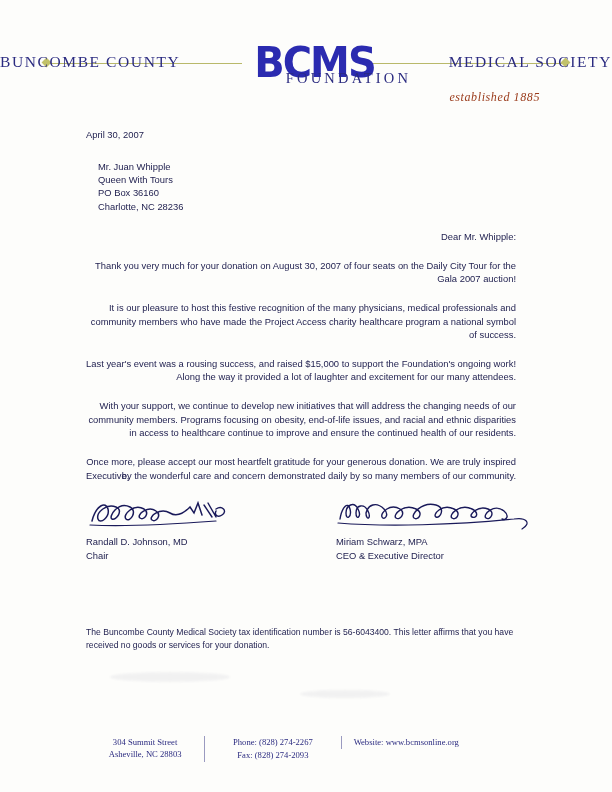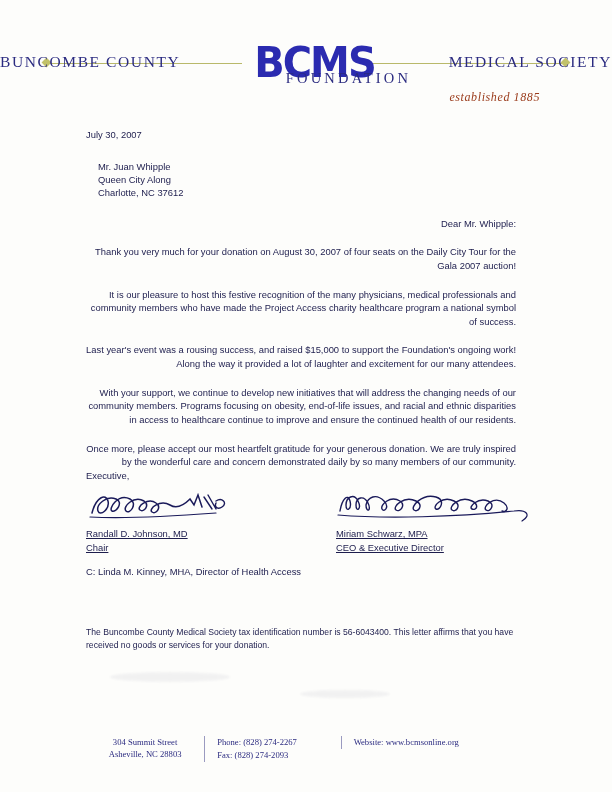--- a/index.html
+++ b/index.html
@@ -141,22 +141,21 @@
     font-size: 9.4px;
     color: #1d1d4d;
   }
   .sincerely { margin: 0 0 2px 0; }
   .sig-cols {
     position: relative;
     height: 78px;
   }
   .sig-col {
     position: absolute;
-    top: 0;
-    text-decoration: underline;
+    top: 8px;
   }
   .sig-col.left { left: 0; width: 230px; }
   .sig-col.right { left: 250px; width: 200px; }
   .sig-img {
     height: 44px;
     position: relative;
   }
   .sig-img svg { display: block; }
   .sig-name { line-height: 1.45; }
   .cc {
@@ -186,21 +185,21 @@
     font-size: 8.6px;
     color: #2b2b80;
     display: flex;
     align-items: flex-start;
   }
   .footer-col {
     padding: 0 12px;
     line-height: 1.5;
   }
   .footer-col.addr { width: 120px; text-align: center; padding-left: 0; }
-  .footer-col.phone { width: 126px; text-align: left; border-left: 1px solid #9a9ac0; }
+  .footer-col.phone { width: 126px; text-align: center; border-left: 1px solid #9a9ac0; }
   .footer-col.web { width: 170px; text-align: left; border-left: 1px solid #9a9ac0; }
 
   
   .smudge {
     position: absolute;
     opacity: 0.055;
     background: #3a3a60;
     border-radius: 50%;
     filter: blur(1px);
   }
@@ -219,26 +218,27 @@
     <div class="lh-row">
       <div class="lh-left">BUNCOMBE COUNTY</div>
       <div class="lh-mark">BCMS</div>
       <div class="lh-right">MEDICAL SOCIETY</div>
     </div>
     <div class="lh-foundation">FOUNDATION</div>
     <div class="lh-est">established 1885</div>
   </div>
 
   <div class="letter">
-    <div class="date">July 30, 2007</div>
+    <div class="date">April 30, 2007</div>
 
     <div class="addr">
       <div>Mr. Juan Whipple</div>
-      <div>Queen City Along</div>
-      <div>Charlotte, NC  37612</div>
+      <div>Queen With Tours</div>
+      <div>PO Box 36160</div>
+      <div>Charlotte, NC  28236</div>
     </div>
 
     <div class="salutation">Dear Mr. Whipple:</div>
 
     <div class="para">Thank you very much for your donation on August 30, 2007 of four seats on the Daily City Tour for the Gala 2007 auction!</div>
     <div class="para">It is our pleasure to host this festive recognition of the many physicians, medical professionals and community members who have made the Project Access charity healthcare program a national symbol of success.</div>
     <div class="para">Last year's event was a rousing success, and raised $15,000 to support the Foundation's ongoing work!  Along the way it provided a lot of laughter and excitement for our many attendees.</div>
     <div class="para">With your support, we continue to develop new initiatives that will address the changing needs of our community members.  Programs focusing on obesity, end-of-life issues, and racial and ethnic disparities in access to healthcare continue to improve and ensure the continued health of our residents.</div>
     <div class="para">Once more, please accept our most heartfelt gratitude for your generous donation.  We are truly inspired by the wonderful care and concern demonstrated daily by so many members of our community.</div>
   </div>
@@ -263,21 +263,20 @@
             <path d="M4,28 C6,16 12,10 14,18 C16,26 10,30 10,22 C10,14 18,10 22,18 C26,26 20,30 20,22 C20,14 28,12 32,20 C36,28 30,30 30,22 C32,14 40,10 48,18 C54,24 48,30 46,26 C44,22 54,12 64,18 C70,22 64,30 60,27 C56,24 68,12 80,18 C88,22 82,30 78,27 C74,24 86,10 100,14 C110,17 104,28 100,26 C96,24 106,12 118,18 C126,22 120,30 116,27 C112,24 124,12 136,18 C144,22 140,28 136,26 C132,24 142,14 152,18 C160,21 154,30 150,27 C146,24 158,12 168,20 C174,25 170,30 166,28" fill="none" stroke="#1a1a5a" stroke-width="1.4" stroke-linecap="round"></path>
             <path d="M2,32 C50,36 120,34 178,28 C190,26 196,32 186,38" fill="none" stroke="#1a1a5a" stroke-width="1.2" stroke-linecap="round"></path>
           </svg>
         </div>
         <div class="sig-name">Miriam Schwarz, MPA</div>
         <div class="sig-name">CEO &amp; Executive Director</div>
       </div>
     </div>
   </div>
 
-  <div class="cc">C:  Linda M. Kinney, MHA, Director of Health Access</div>
 
   <div class="taxnote">The Buncombe County Medical Society tax identification number is 56-6043400.  This letter affirms that you have received no goods or services for your donation.</div>
 
   <div class="footer">
     <div class="footer-col addr">
       <div>304 Summit Street</div>
       <div>Asheville, NC 28803</div>
     </div>
     <div class="footer-col phone">
       <div>Phone: (828) 274-2267</div>

